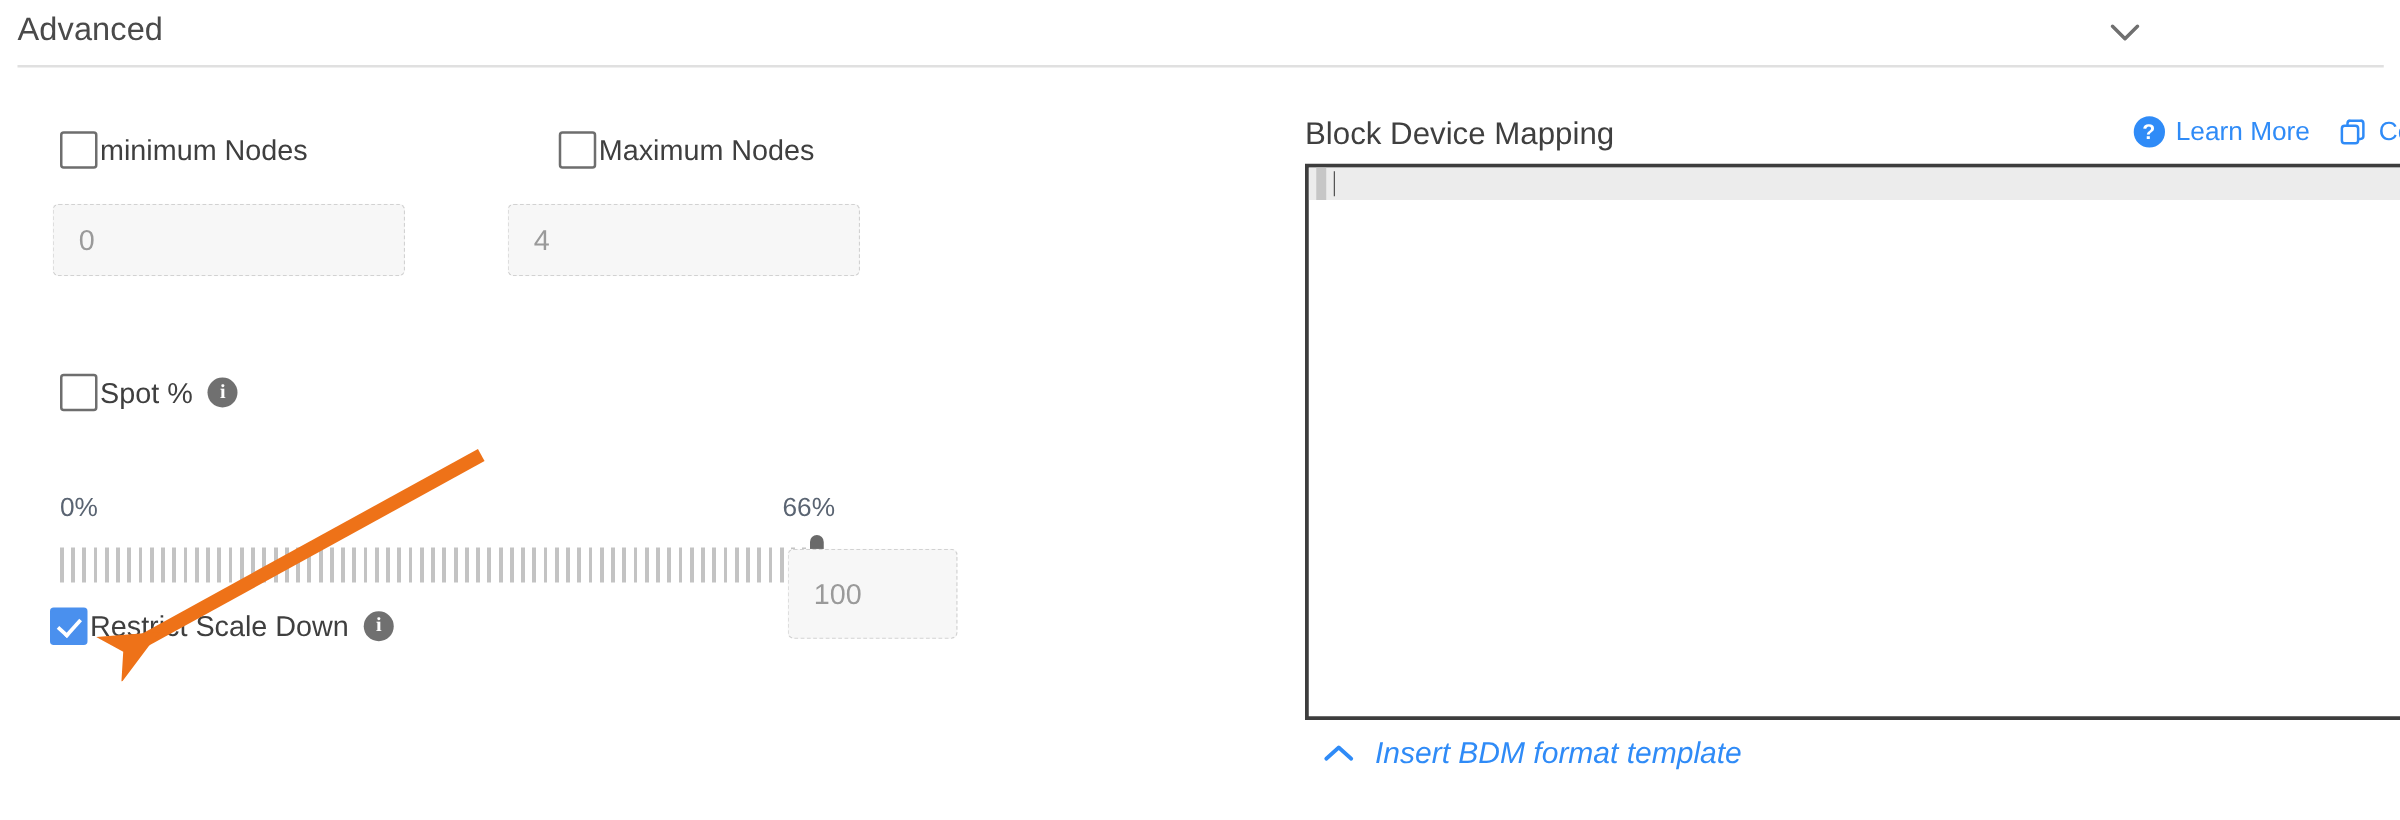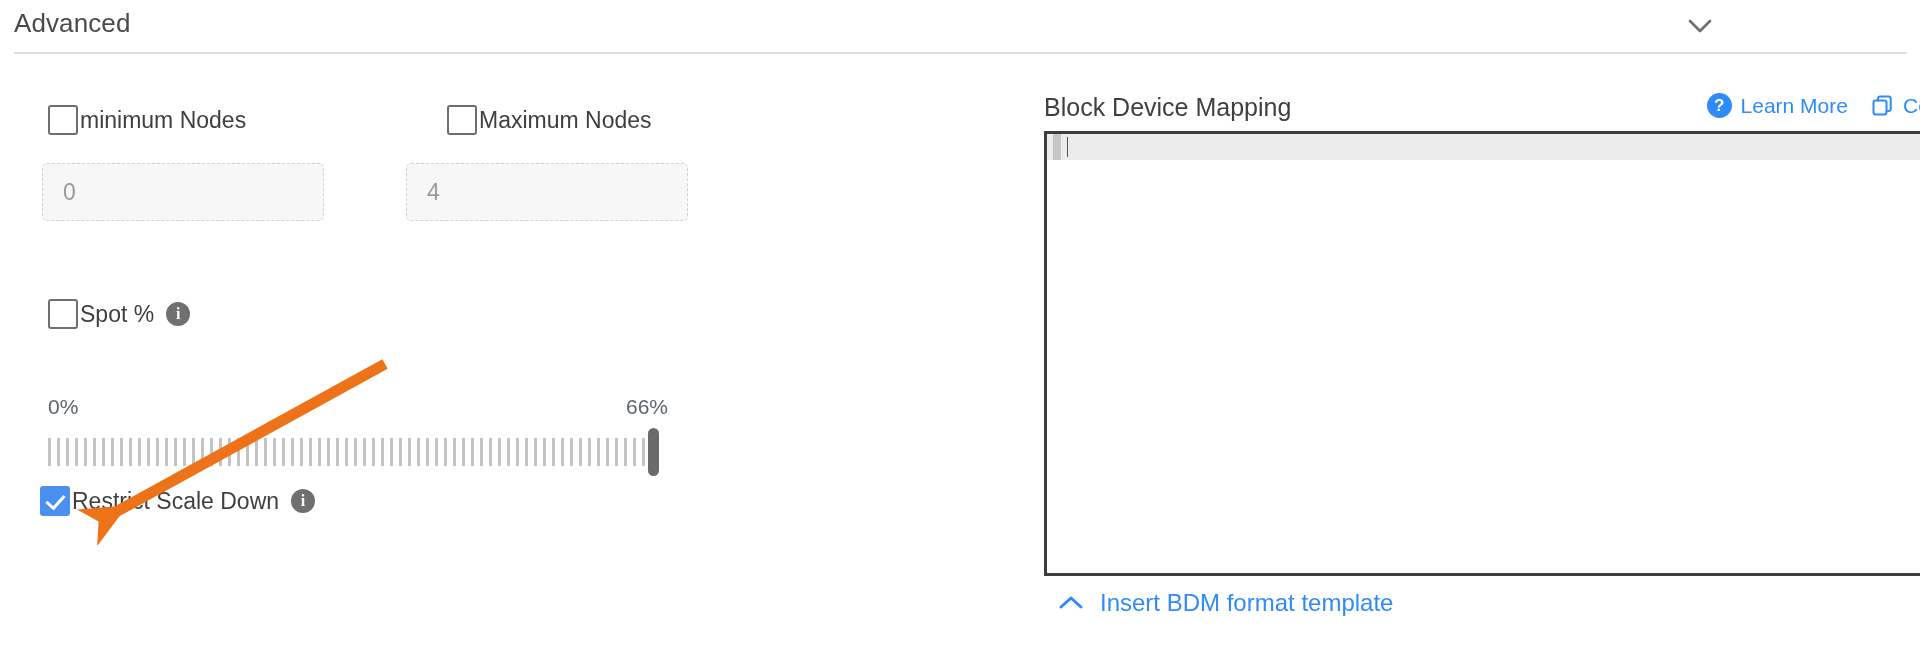--- a/index.html
+++ b/index.html
@@ -254,20 +254,21 @@
   .bdm-footer {
     position: absolute;
     left: 14px;
     top: 536px;
     display: flex;
     align-items: center;
     gap: 16px;
     color: #2f8bf7;
     font-size: 24px;
     cursor: pointer;
+    font-style: italic;
   }
 
   
   .annot-arrow {
     position: absolute;
     left: 70px;
     top: 355px;
     width: 340px;
     height: 190px;
     pointer-events: none;
@@ -305,20 +306,21 @@
     <div class="chk-label">Spot %</div>
     <div class="info-icon">i</div>
   </div>
 
   <div class="slider-wrap">
     <div class="slider-min">0%</div>
     <div class="slider-max">66%</div>
     <div class="slider-track"></div>
     <div class="slider-thumb"></div>
   </div>
+  <div class="num-input" style="left:630px; top:386px; width:136px; height:72px;">100</div>
 
   <div class="chk-row" style="left:40px; top:378px; position:absolute; top:378px;" hidden=""></div>
   <div class="chk-row" style="left:40px; top:379px;" hidden=""></div>
 
   <div class="chk-row" style="left:40px; top:433px;">
     <div class="chk-box checked"></div>
     <div class="chk-label">Restrict Scale Down</div>
     <div class="info-icon">i</div>
   </div>
 </div>

